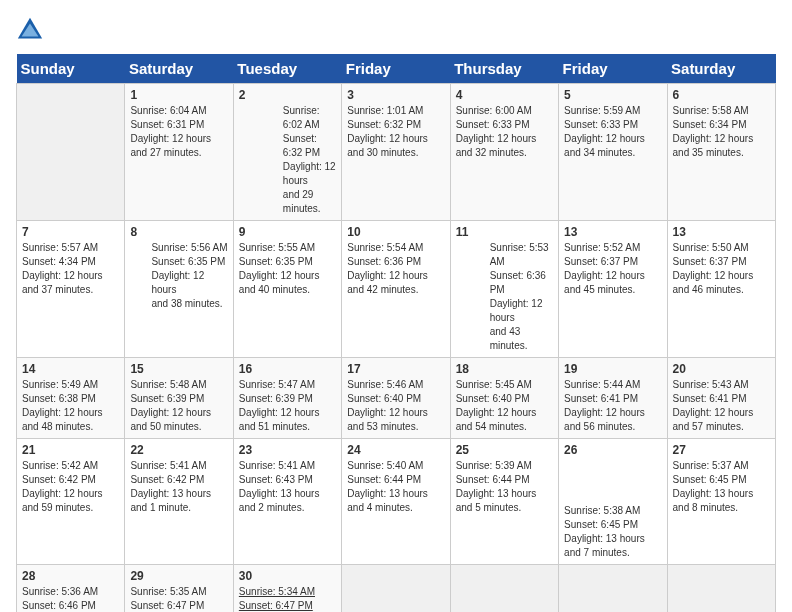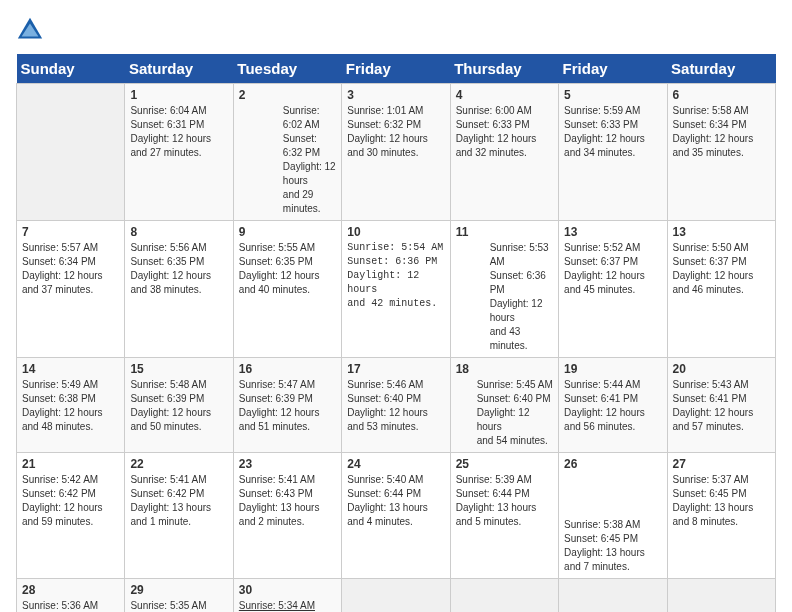--- a/index.html
+++ b/index.html
@@ -164,41 +164,41 @@
           <div class="day-info" style="white-space: pre-line;">Sunrise: 5:58 AM
 Sunset: 6:34 PM
 Daylight: 12 hours
 and 35 minutes.</div>
         </td>
       </tr>
       <tr>
         <td>
           <span class="day-num">7</span>
           <div class="day-info" style="white-space: pre-line;">Sunrise: 5:57 AM
-Sunset: 6:34 PM
+Sunset: 4:34 PM
 Daylight: 12 hours
 and 37 minutes.</div>
         </td>
         <td>
           <span class="day-num">8</span>
-          <div class="day-info" style="white-space: pre-line;">Sunrise: 5:56 AM
+          <div class="day-info" style="white-space: pre-line; margin-left: 21px;">Sunrise: 5:56 AM
 Sunset: 6:35 PM
 Daylight: 12 hours
 and 38 minutes.</div>
         </td>
         <td>
           <span class="day-num">9</span>
           <div class="day-info" style="white-space: pre-line;">Sunrise: 5:55 AM
 Sunset: 6:35 PM
 Daylight: 12 hours
 and 40 minutes.</div>
         </td>
         <td>
           <span class="day-num">10</span>
-          <div class="day-info" style="white-space: pre-line; font-family: Liberation Mono, monospace;">Sunrise: 5:54 AM
+          <div class="day-info" style="white-space: pre-line;">Sunrise: 5:54 AM
 Sunset: 6:36 PM
 Daylight: 12 hours
 and 42 minutes.</div>
         </td>
         <td>
           <span class="day-num">11</span>
           <div class="day-info" style="white-space: pre-line; margin-left: 34px;">Sunrise: 5:53 AM
 Sunset: 6:36 PM
 Daylight: 12 hours
 and 43 minutes.</div>
@@ -242,21 +242,21 @@
         </td>
         <td>
           <span class="day-num">17</span>
           <div class="day-info" style="white-space: pre-line;">Sunrise: 5:46 AM
 Sunset: 6:40 PM
 Daylight: 12 hours
 and 53 minutes.</div>
         </td>
         <td>
           <span class="day-num">18</span>
-          <div class="day-info" style="white-space: pre-line; margin-left: 21px;">Sunrise: 5:45 AM
+          <div class="day-info" style="white-space: pre-line;">Sunrise: 5:45 AM
 Sunset: 6:40 PM
 Daylight: 12 hours
 and 54 minutes.</div>
         </td>
         <td>
           <span class="day-num">19</span>
           <div class="day-info" style="white-space: pre-line;">Sunrise: 5:44 AM
 Sunset: 6:41 PM
 Daylight: 12 hours
 and 56 minutes.</div>

